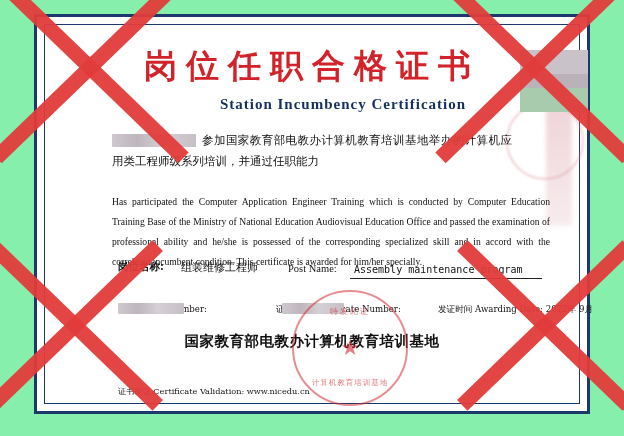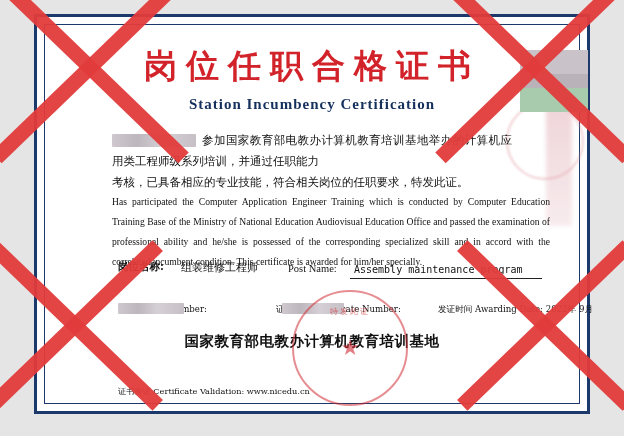--- a/index.html
+++ b/index.html
@@ -8,21 +8,21 @@
     background: #ffffff;
   }
   body {
     font-family: "Liberation Serif", serif;
   }
   #page {
     position: relative;
     width: 624px;
     height: 436px;
     overflow: hidden;
-    background: #e5e5e5;
+    background: #86efac;
   }
   
   .cert-frame {
     position: absolute;
     left: 34px;
     top: 14px;
     width: 556px;
     height: 400px;
     border: 3px solid #1b3a6b;
     background: #ffffff;
@@ -61,20 +61,21 @@
     position: absolute;
     left: 0;
     top: 82px;
     width: 556px;
     text-align: center;
     color: #15305c;
     font-size: 15px;
     font-weight: bold;
     letter-spacing: 1px;
     font-family: "Liberation Serif", serif;
+    padding-left: 31px;
   }
   
   .redact {
     background: linear-gradient(90deg,#cfc9cf 0%, #bdb6bd 30%, #d5d0d5 60%, #c6c0c6 100%);
     display: inline-block;
     vertical-align: middle;
     border-radius: 1px;
   }
   .name-redact {
     position: absolute;
@@ -396,21 +397,20 @@
     <div class="photo-redact">
       <div class="pr-a"></div>
       <div class="pr-b"></div>
       <div class="pr-c"></div>
     </div>
 
     <div class="redact name-redact"></div>
 
     <div class="body-cn">
       <div>参加国家教育部电教办计算机教育培训基地举办的计算机应用类工程师级系列培训，并通过任职能力</div>
-      <div class="l2">考核，已具备相应的专业技能，符合相关岗位的任职要求，特发此证。</div>
     </div>
 
     <div class="body-en">Has participated the Computer Application Engineer Training which is conducted by Computer Education Training Base of the Ministry of National Education Audiovisual Education Office and passed the examination of professional ability and he/she is possessed of the corresponding specialized skill and in accord with the correlated incumbent condition. This certificate is awarded for him/her specially.</div>
 
     <div class="post-row">
       <span class="post-label-cn">岗位名称:</span>
       <span class="post-value-cn">组装维修工程师</span>
       <span class="post-label-en">Post Name:</span>
       <span class="post-value-en">Assembly maintenance program</span>
       <span class="post-underline"></span>
@@ -422,20 +422,21 @@
       <span class="seg seg-award"><span>发证时间 Awarding Date:</span> <span>2022年 9月</span></span>
     </div>
     <div class="redact id-redact-1"></div>
     <div class="redact id-redact-2"></div>
 
     <div class="issuer-cn">国家教育部电教办计算机教育培训基地</div>
 
     <div class="seal">
       <div class="seal-text-top">特发此证</div>
       <div class="seal-star">★</div>
+      <div class="seal-text-bottom">计算机教育培训基地</div>
     </div>
 
     <div class="validation">证书验证 Certificate  Validation: www.nicedu.cn</div>
   </div>
 
   <div class="xmark x1"></div>
   <div class="xmark x2"></div>
   <div class="xmark x3"></div>
   <div class="xmark x4"></div>
   <div class="xmark x5"></div>

